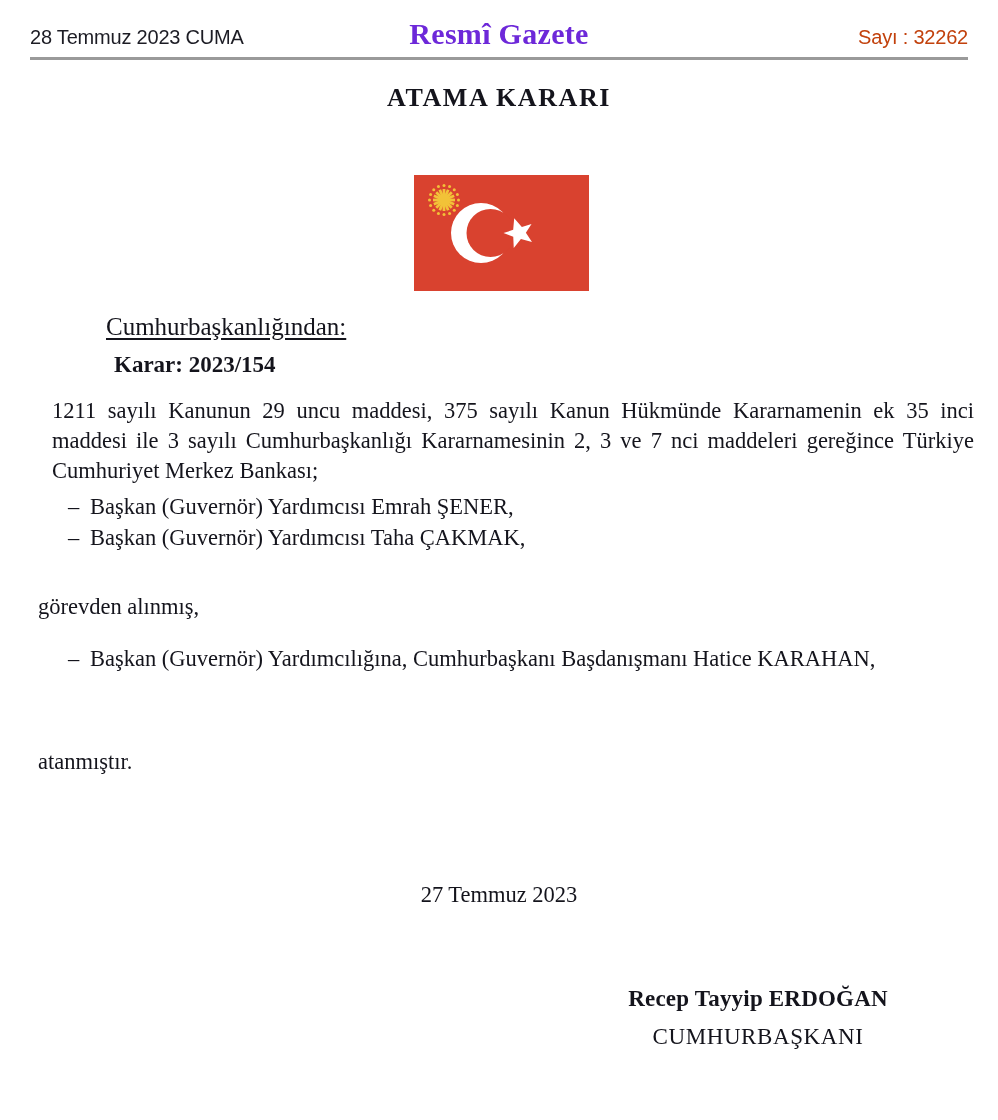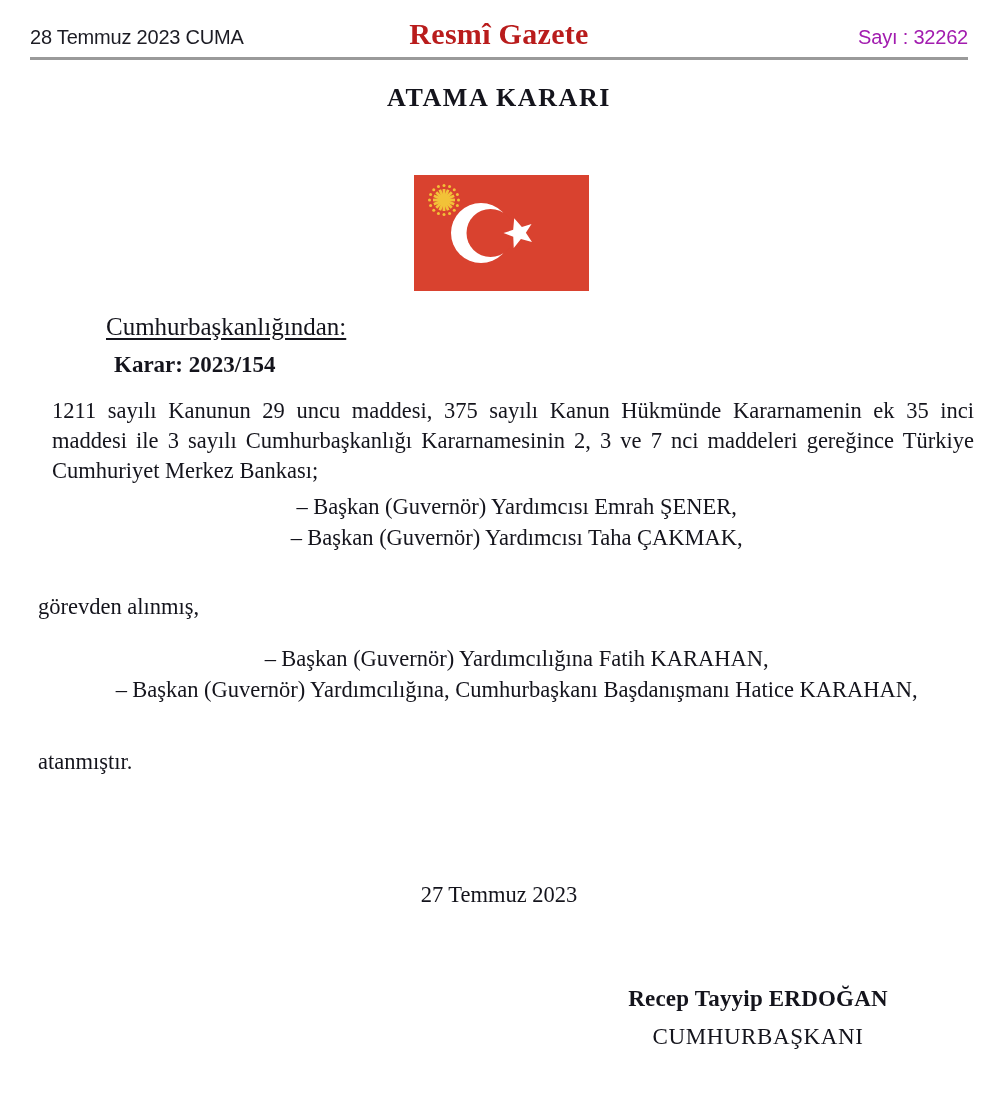--- a/index.html
+++ b/index.html
@@ -37,31 +37,31 @@
   }
   .masthead-title {
     position: absolute;
     left: 0;
     top: 17px;
     width: 998px;
     text-align: center;
     font-family: "Liberation Serif", "DejaVu Serif", serif;
     font-weight: bold;
     font-size: 30px;
-    color: #b91c1c;
+    color: #6d28d9;
     letter-spacing: 0.3px;
   }
   .masthead-issue {
     position: absolute;
     right: 30px;
     top: 26px;
     font-family: "Liberation Sans", "DejaVu Sans", sans-serif;
     font-size: 20px;
     letter-spacing: -0.2px;
-    color: #a21caf;
+    color: #c2410c;
     white-space: nowrap;
   }
   .masthead-rule {
     position: absolute;
     left: 30px;
     top: 57px;
     width: 938px;
     height: 3px;
     background: #9a9a9a;
   }
@@ -129,21 +129,20 @@
     line-height: 31px;
     color: #14141c;
   }
   .list-block.dismissed { top: 491px; }
   .list-block.appointed { top: 643px; }
 
   .list-row {
     display: block;
     padding-left: 30px;
     white-space: nowrap;
-    text-align: center;
   }
   .list-dash {
     display: inline-block;
     width: 22px;
   }
 
   .closing {
     position: absolute;
     left: 38px;
     font-size: 22.5px;
@@ -259,23 +258,20 @@
   </span>
   <span class="list-row">
     <span class="list-dash">–</span><span>Başkan (Guvernör) Yardımcısı Taha ÇAKMAK,</span>
   </span>
 </div>
 
 <div class="closing dismiss-end">görevden alınmış,</div>
 
 <div class="list-block appointed">
   <span class="list-row">
-    <span class="list-dash">–</span><span>Başkan (Guvernör) Yardımcılığına Fatih KARAHAN,</span>
-  </span>
-  <span class="list-row">
     <span class="list-dash">–</span><span>Başkan (Guvernör) Yardımcılığına, Cumhurbaşkanı Başdanışmanı Hatice KARAHAN,</span>
   </span>
 </div>
 
 <div class="closing appoint-end">atanmıştır.</div>
 
 <div class="sign-date">27 Temmuz 2023</div>
 
 <div class="signature">
   <div class="sign-name">Recep Tayyip ERDOĞAN</div>

